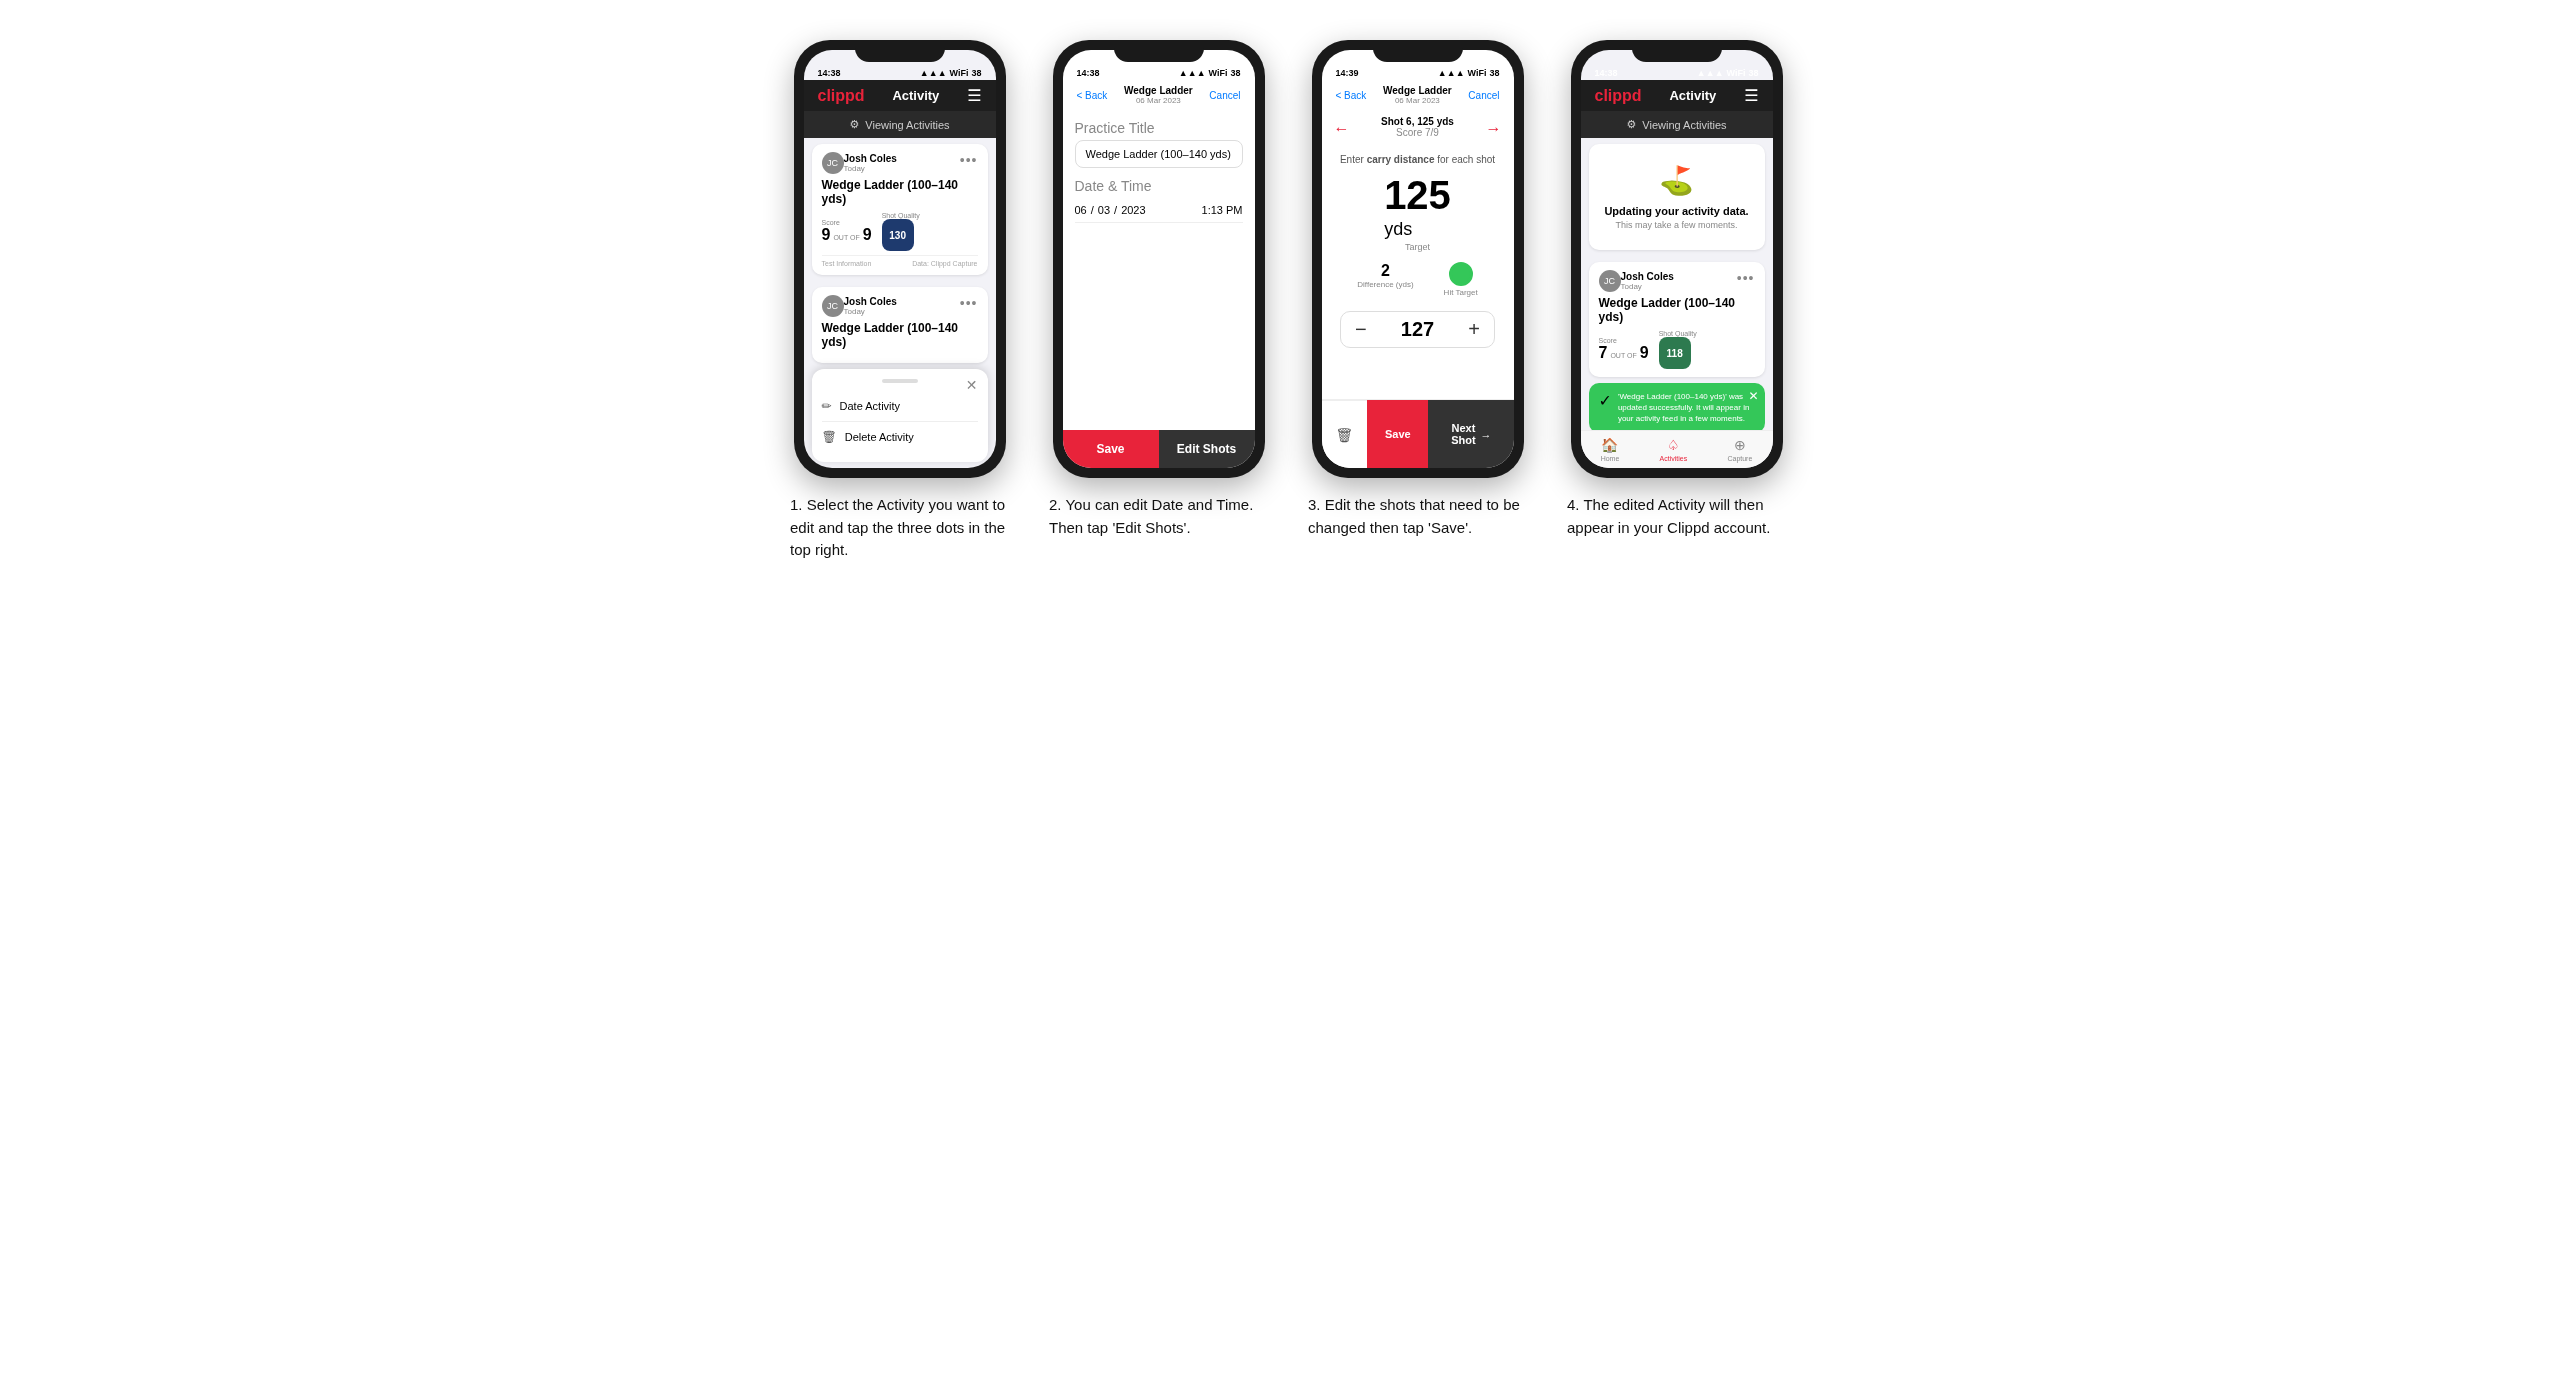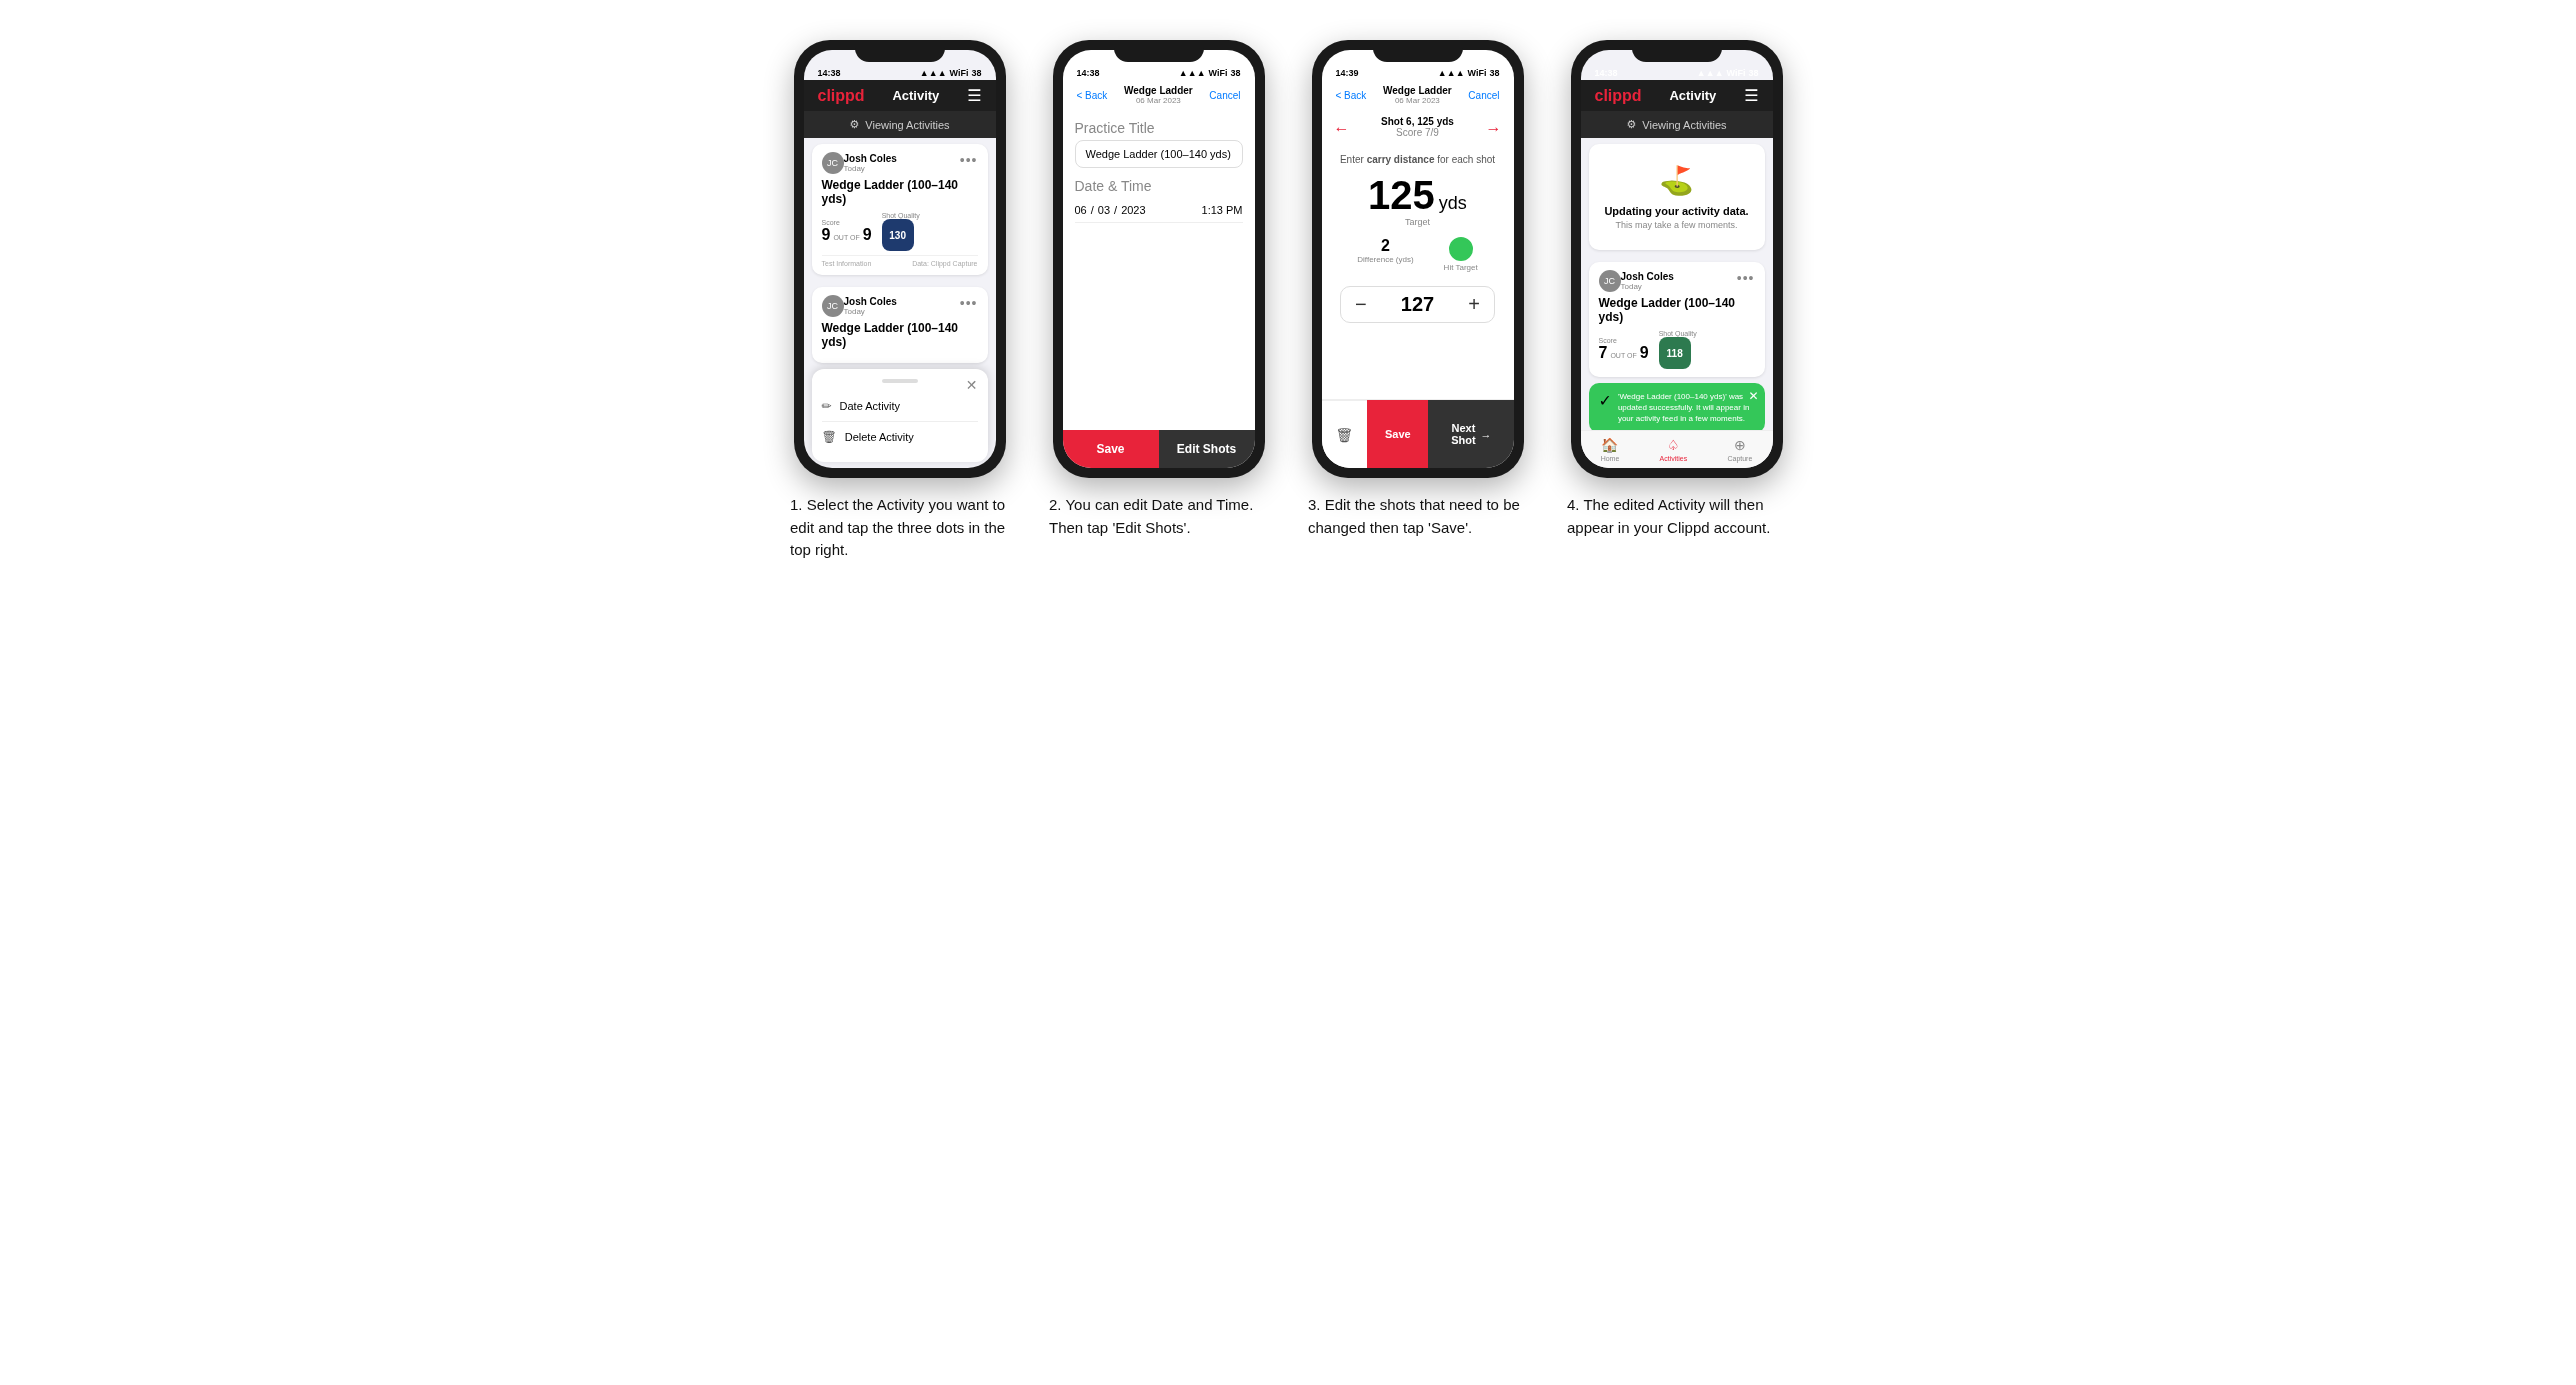--- a/index.html
+++ b/index.html
@@ -723,21 +723,21 @@
             <div class="shot-title">Shot 6, 125 yds</div>
             <div class="shot-subtitle">Score 7/9</div>
           </div>
           <span class="arrow-btn">→</span>
         </div>
 
         <div class="shot-content">
           <div class="shot-instruction">
             Enter <strong>carry distance</strong> for each shot
           </div>
-          <div style="display:flex; align-items:baseline; gap:4px;">
+          <div style="display:flex; align-items:baseline; gap:4px;flex-direction:column;">
             <span class="shot-distance">125</span>
             <span class="shot-unit">yds</span>
           </div>
           <div class="shot-target-label">Target</div>
           <div class="shot-stats-row">
             <div class="shot-stat">
               <div class="shot-stat-val">2</div>
               <div class="shot-stat-label">Difference (yds)</div>
             </div>
             <div class="shot-stat">

